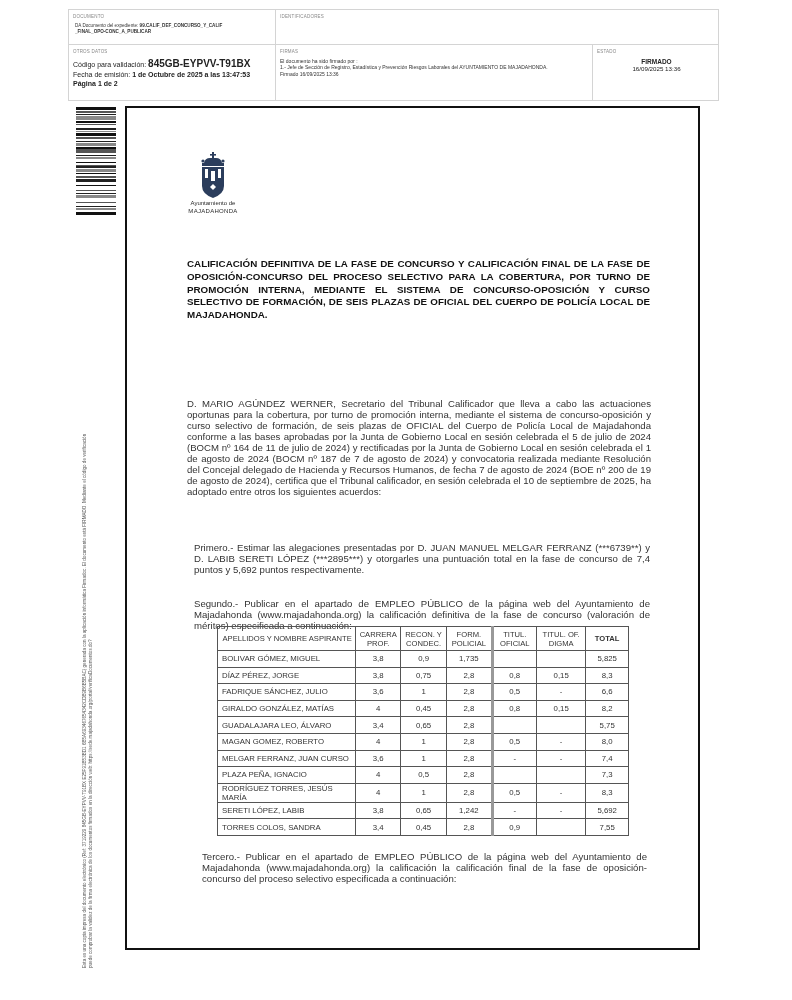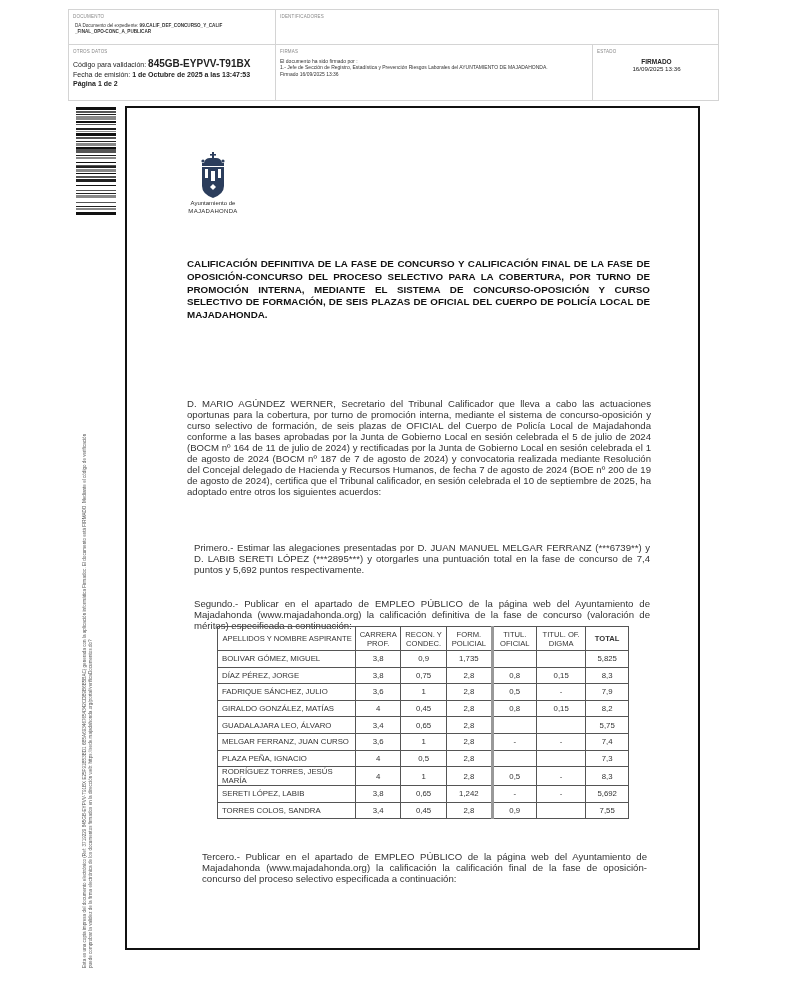--- a/index.html
+++ b/index.html
@@ -229,39 +229,48 @@
         <td>0,15</td>
         <td>8,3</td>
       </tr>
       <tr>
         <td class="name">FADRIQUE SÁNCHEZ, JULIO</td>
         <td>3,6</td>
         <td>1</td>
         <td>2,8</td>
         <td class="sep">0,5</td>
         <td>-</td>
-        <td>7,9</td>
+        <td>6,6</td>
       </tr>
       <tr>
         <td class="name">GIRALDO GONZÁLEZ, MATÍAS</td>
         <td>4</td>
         <td>0,45</td>
         <td>2,8</td>
         <td class="sep">0,8</td>
         <td>0,15</td>
         <td>8,2</td>
       </tr>
       <tr>
         <td class="name">GUADALAJARA LEO, ÁLVARO</td>
         <td>3,4</td>
         <td>0,65</td>
         <td>2,8</td>
         <td class="sep"></td>
         <td></td>
         <td>5,75</td>
+      </tr>
+      <tr>
+        <td class="name">MAGAN GOMEZ, ROBERTO</td>
+        <td>4</td>
+        <td>1</td>
+        <td>2,8</td>
+        <td class="sep">0,5</td>
+        <td>-</td>
+        <td>8,0</td>
       </tr>
       <tr>
         <td class="name">MELGAR FERRANZ, JUAN CURSO</td>
         <td>3,6</td>
         <td>1</td>
         <td>2,8</td>
         <td class="sep">-</td>
         <td>-</td>
         <td>7,4</td>
       </tr>

